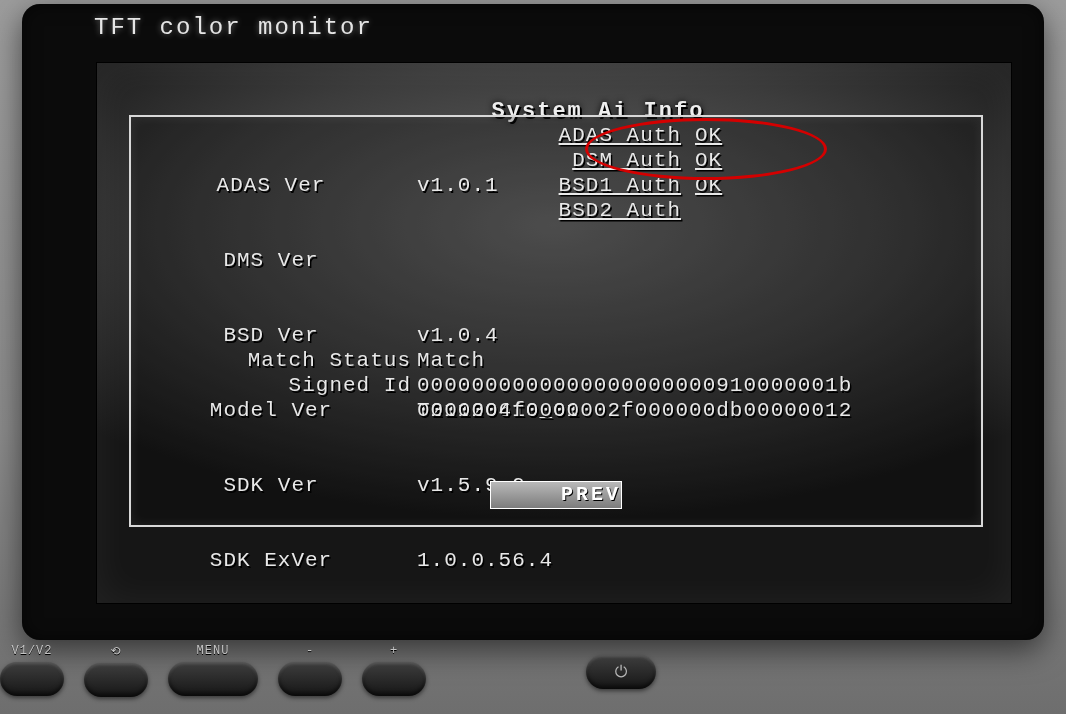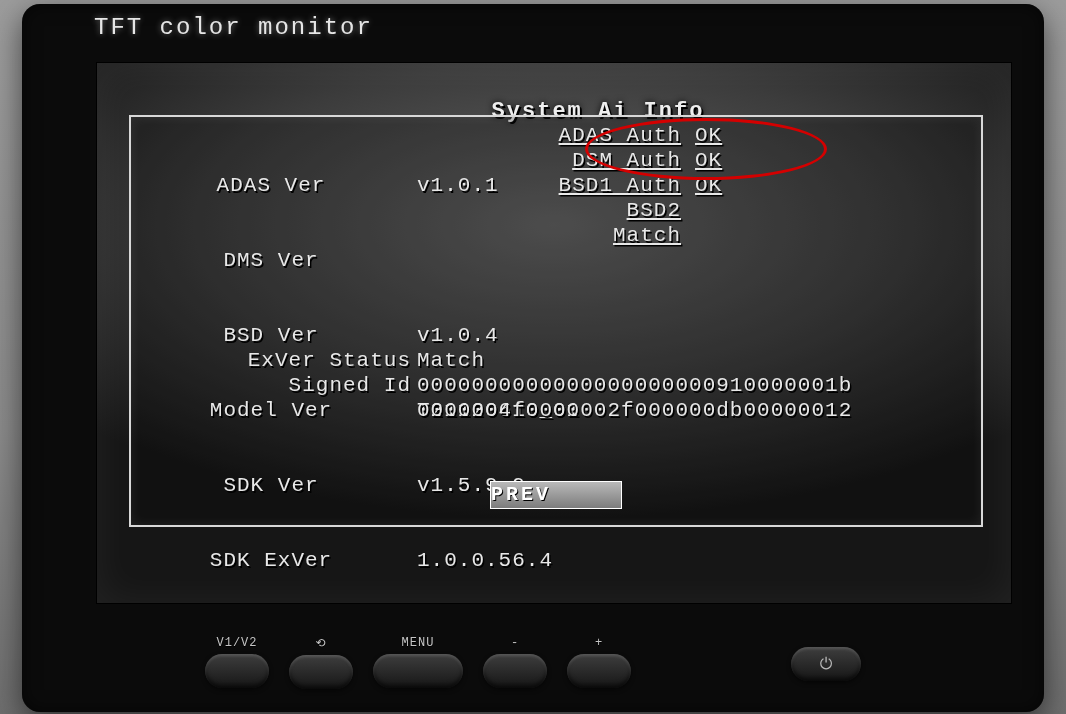--- a/index.html
+++ b/index.html
@@ -1,20 +1,20 @@
 <!DOCTYPE html>
 <html><head>
 <meta charset="utf-8">
 <style>
   html,body{margin:0;padding:0;width:1066px;height:714px;overflow:hidden;
             font-family:"Courier New",monospace;background:#777;}
   
   .desk{position:relative;width:1066px;height:714px;
         background:linear-gradient(180deg,#9c9c9c 0%,#8a8a8a 60%,#6e6e6e 100%);}
-  .bezel-outer{position:absolute;left:22px;top:4px;width:1022px;height:708px;
+  .bezel-outer{position:absolute;left:22px;top:4px;width:1022px;height:636px;
                background:#0b0b0b;border-radius:18px;
                box-shadow:0 10px 30px rgba(0,0,0,.55), inset 0 0 18px rgba(0,0,0,.6);}
   .bezel-label{position:absolute;left:72px;top:10px;color:#e6e6e6;
                font-size:24px;letter-spacing:2px;font-weight:400;
                text-shadow:0 0 6px rgba(255,255,255,.45);}
   .screen{position:absolute;left:74px;top:58px;width:914px;height:540px;
           background:radial-gradient(ellipse 70% 55% at 50% 30%,#626262 0%,#3c3c3c 55%,#161616 100%);
           border:1px solid #000;box-shadow:inset 0 0 40px rgba(255,255,255,.06);
           overflow:hidden;}
 
@@ -34,32 +34,32 @@
   .rcol{position:absolute;left:420px;top:6px;color:#e8e8e8;font-size:21px;
         line-height:25px;letter-spacing:1px;text-shadow:1.5px 1.5px 0 #000;text-decoration:underline;}
   .rcol .row .lbl{width:130px;text-align:right;}
   .rcol .row .val{width:120px;padding-left:8px;}
   .long{position:absolute;left:0;top:231px;width:100%;font-size:21px;
         line-height:25px;color:#e8e8e8;letter-spacing:1px;
         text-shadow:1.5px 1.5px 0 #000;}
   .long .row .lbl{width:280px;text-align:right;padding-right:6px;}
   .long .row .val{flex:1;}
   .prev-btn{position:absolute;left:50%;bottom:16px;transform:translateX(-50%);
-            width:130px;height:26px;line-height:26px;text-align:left;
+            width:130px;height:26px;line-height:26px;text-align:right;
             background:linear-gradient(#b9b9b9,#7c7c7c);color:#fff;
             font-size:20px;font-weight:700;letter-spacing:3px;
             border:1px solid #fff;text-shadow:1px 1px 0 #000;}
 
   
   .anno{position:absolute;left:488px;top:55px;width:236px;height:56px;
         border:3px solid #d40000;border-radius:50%/50%;pointer-events:none;}
 
   
-  .hw-row{position:absolute;left:0;bottom:24px;width:100%;height:56px;
-          display:flex;justify-content:center;gap:20px;align-items:center;}
+  .hw-row{position:absolute;left:0;bottom:16px;width:100%;height:56px;
+          display:flex;justify-content:flex-start;gap:20px;align-items:center;}
   .hw-btn{width:64px;height:34px;border-radius:17px;
           background:linear-gradient(#3e3e3e,#161616);
           box-shadow:inset 0 2px 3px rgba(255,255,255,.15),
                      inset 0 -3px 4px rgba(0,0,0,.6),
                      0 2px 4px rgba(0,0,0,.5);}
   .hw-btn.wide{width:90px;}
   .hw-btn.power{width:70px;display:flex;align-items:center;justify-content:center;
                 color:#b8b8b8;font-size:16px;}
   .hw-lbl{position:absolute;font-size:12px;color:#c5c5c5;letter-spacing:1px;
           text-shadow:0 1px 0 #000;}
@@ -111,27 +111,27 @@
             </div>
           <div class="row">
             <span class="lbl">DSM Auth</span>
             <span class="val">OK</span>
             </div>
           <div class="row">
             <span class="lbl">BSD1 Auth</span>
             <span class="val">OK</span>
             </div>
           <div class="row">
-            <span class="lbl">BSD2 Match</span>
+            <span class="lbl">BSD2 Auth</span>
             </div>
         </div>
 
         <div class="long">
           <div class="row">
-            <span class="lbl">ExVer Status</span>
+            <span class="lbl">Match Status</span>
             <span class="val">Match</span>
             </div>
           <div class="row">
             <span class="lbl">Signed Id</span>
             <span class="val">0000000000000000000000910000001b</span>
             </div>
           <div class="row">
             <span class="lbl"></span>
             <span class="val">0000004f0000002f000000db00000012</span>
             </div>

